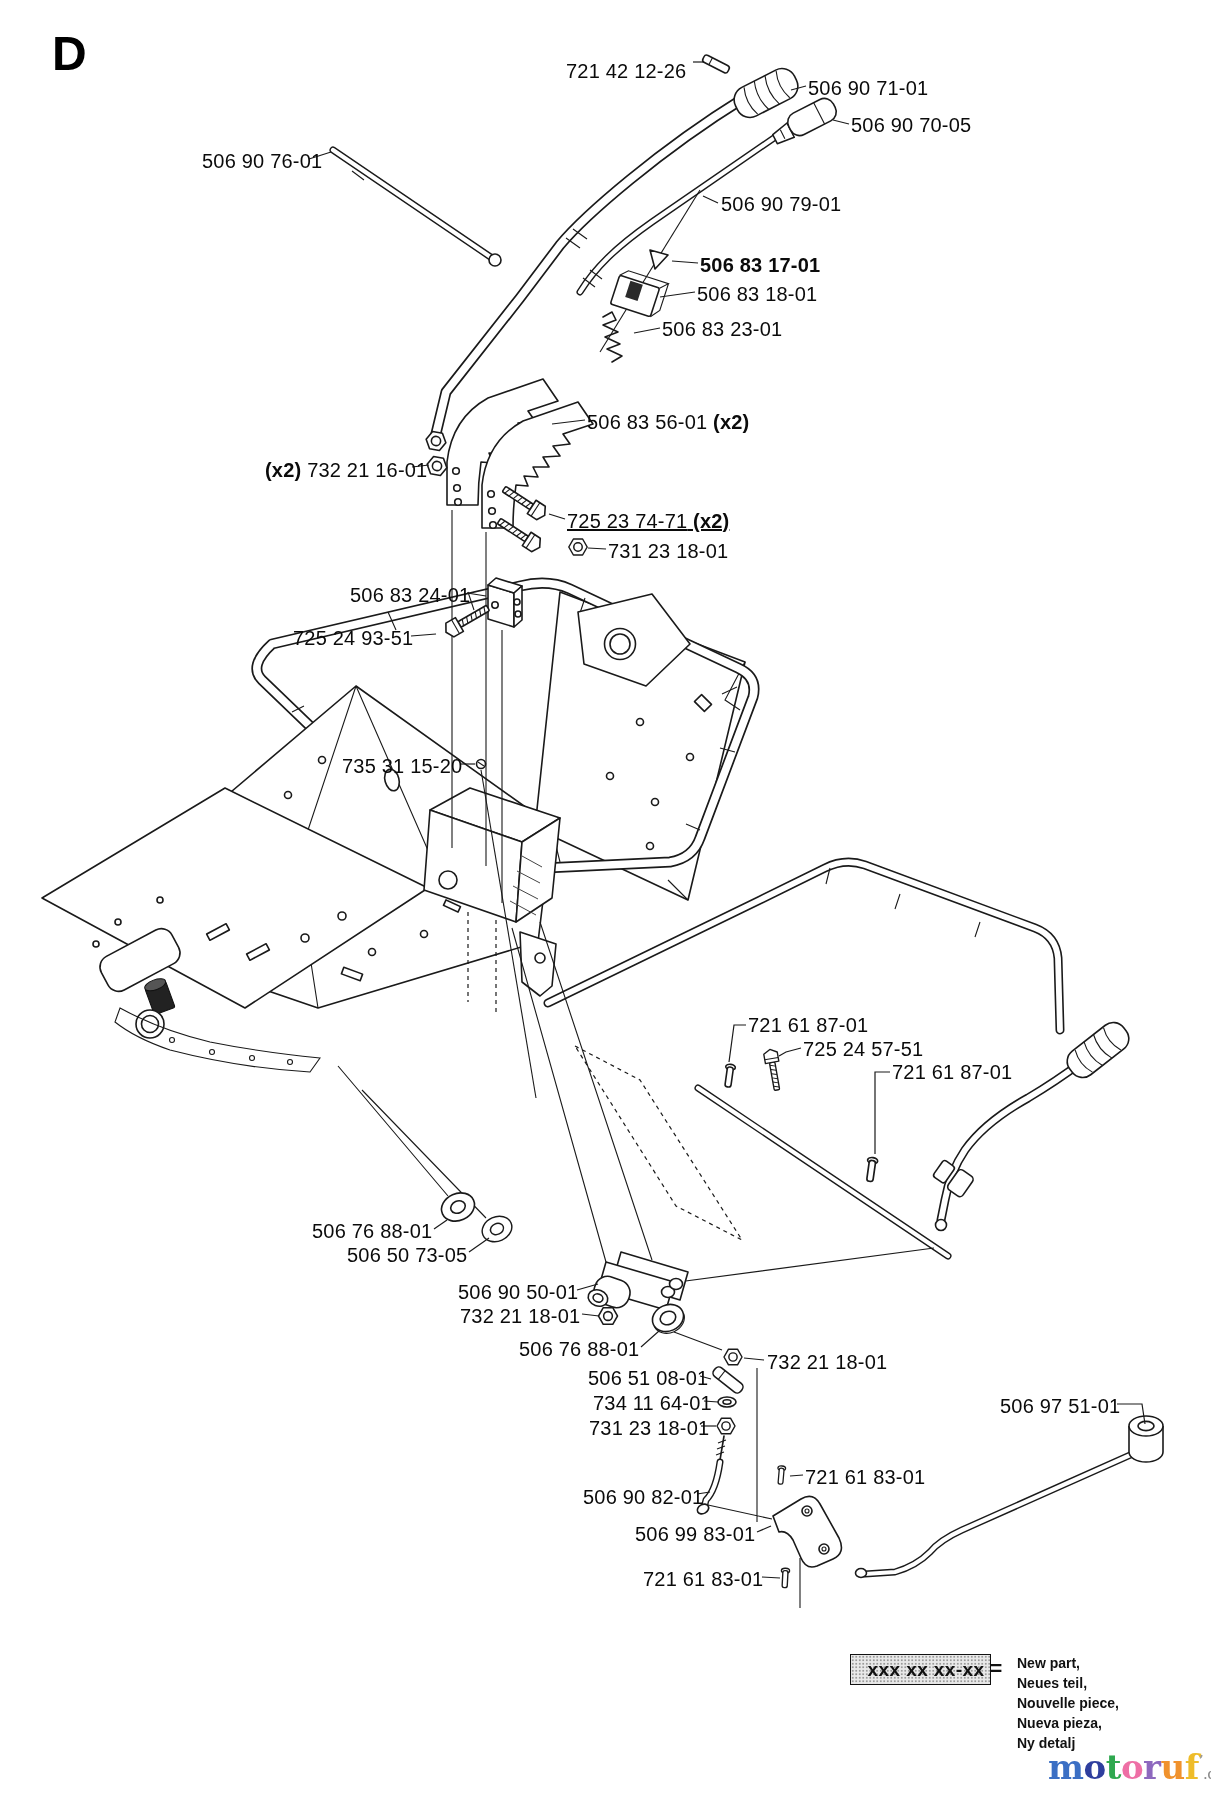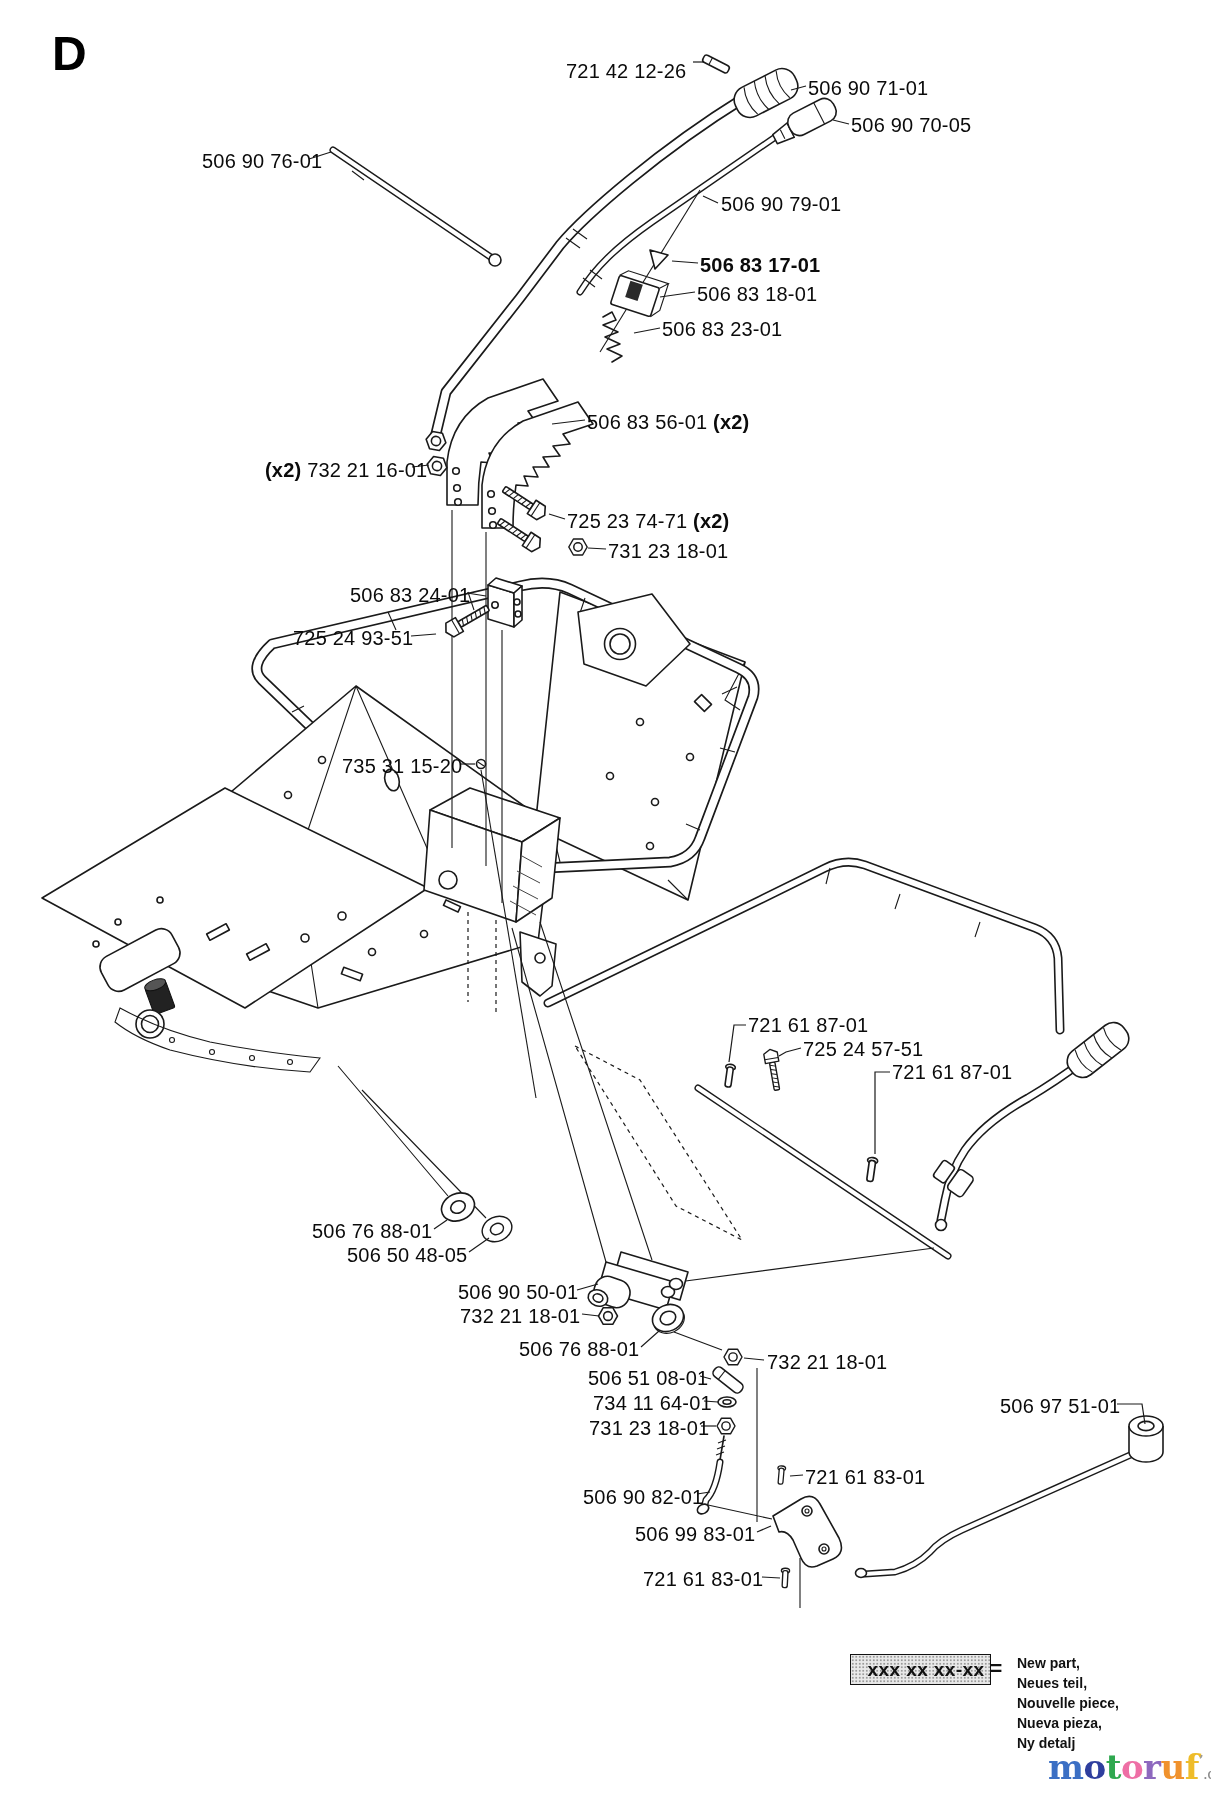--- a/index.html
+++ b/index.html
@@ -343,30 +343,30 @@
       <div class="plabel" style="left: 566px; top: 54px; margin-top: 6px;">721 42 12-26</div>
       <div class="plabel" style="left: 808px; top: 77px;">506 90 71-01</div>
       <div class="plabel" style="left: 851px; top: 114px;">506 90 70-05</div>
       <div class="plabel" style="left: 202px; top: 150px; text-align: center;">506 90 76-01</div>
       <div class="plabel" style="left: 721px; top: 193px;">506 90 79-01</div>
       <div class="plabel" style="left: 700px; top: 254px; font-weight: bold;">506 83 17-01</div>
       <div class="plabel" style="left: 697px; top: 283px;">506 83 18-01</div>
       <div class="plabel" style="left: 662px; top: 318px;">506 83 23-01</div>
       <div class="plabel" style="left: 587px; top: 411px;">506 83 56-01<b> (x2)</b></div>
       <div class="plabel" style="left: 265px; top: 459px;"><b>(x2) </b>732 21 16-01</div>
-      <div class="plabel" style="left: 567px; top: 510px;">725 23 74-71<b> (x2)</b></div>
+      <div class="plabel" style="left: 567px; top: 510px; text-decoration: underline;">725 23 74-71<b> (x2)</b></div>
       <div class="plabel" style="left: 608px; top: 540px;">731 23 18-01</div>
       <div class="plabel" style="left: 350px; top: 584px;">506 83 24-01</div>
       <div class="plabel" style="left: 293px; top: 627px;">725 24 93-51</div>
       <div class="plabel" style="left: 342px; top: 755px;">735 31 15-20</div>
       <div class="plabel" style="left: 748px; top: 1014px;">721 61 87-01</div>
       <div class="plabel" style="left: 803px; top: 1038px;">725 24 57-51</div>
       <div class="plabel" style="left: 892px; top: 1061px;">721 61 87-01</div>
       <div class="plabel" style="left: 312px; top: 1220px;">506 76 88-01</div>
-      <div class="plabel" style="left: 347px; top: 1244px;">506 50 48-05</div>
+      <div class="plabel" style="left: 347px; top: 1244px;">506 50 73-05</div>
       <div class="plabel" style="left: 458px; top: 1281px;">506 90 50-01</div>
       <div class="plabel" style="left: 460px; top: 1305px;">732 21 18-01</div>
       <div class="plabel" style="left: 519px; top: 1338px;">506 76 88-01</div>
       <div class="plabel" style="left: 767px; top: 1351px;">732 21 18-01</div>
       <div class="plabel" style="left: 588px; top: 1367px;">506 51 08-01</div>
       <div class="plabel" style="left: 593px; top: 1392px;">734 11 64-01</div>
       <div class="plabel" style="left: 589px; top: 1417px;">731 23 18-01</div>
       <div class="plabel" style="left: 1000px; top: 1395px;">506 97 51-01</div>
       <div class="plabel" style="left: 805px; top: 1466px;">721 61 83-01</div>
       <div class="plabel" style="left: 583px; top: 1486px;">506 90 82-01</div>

